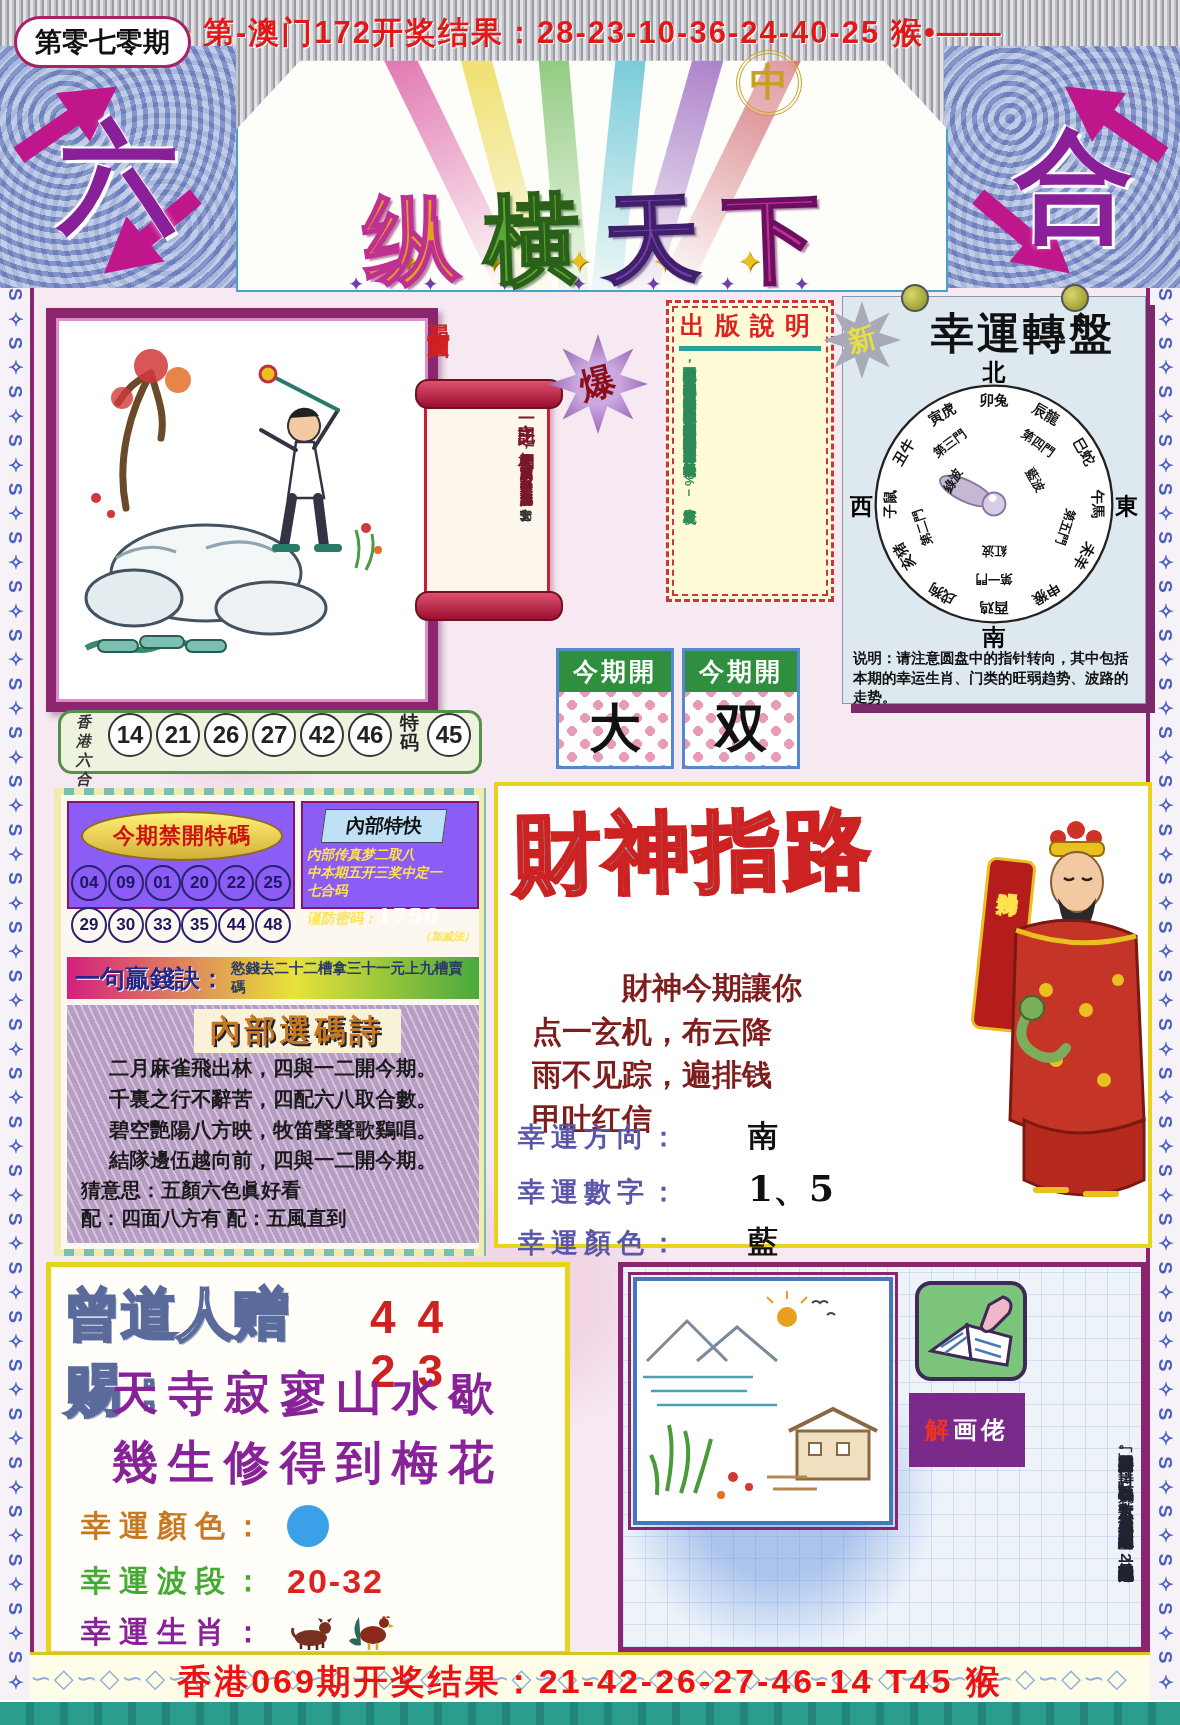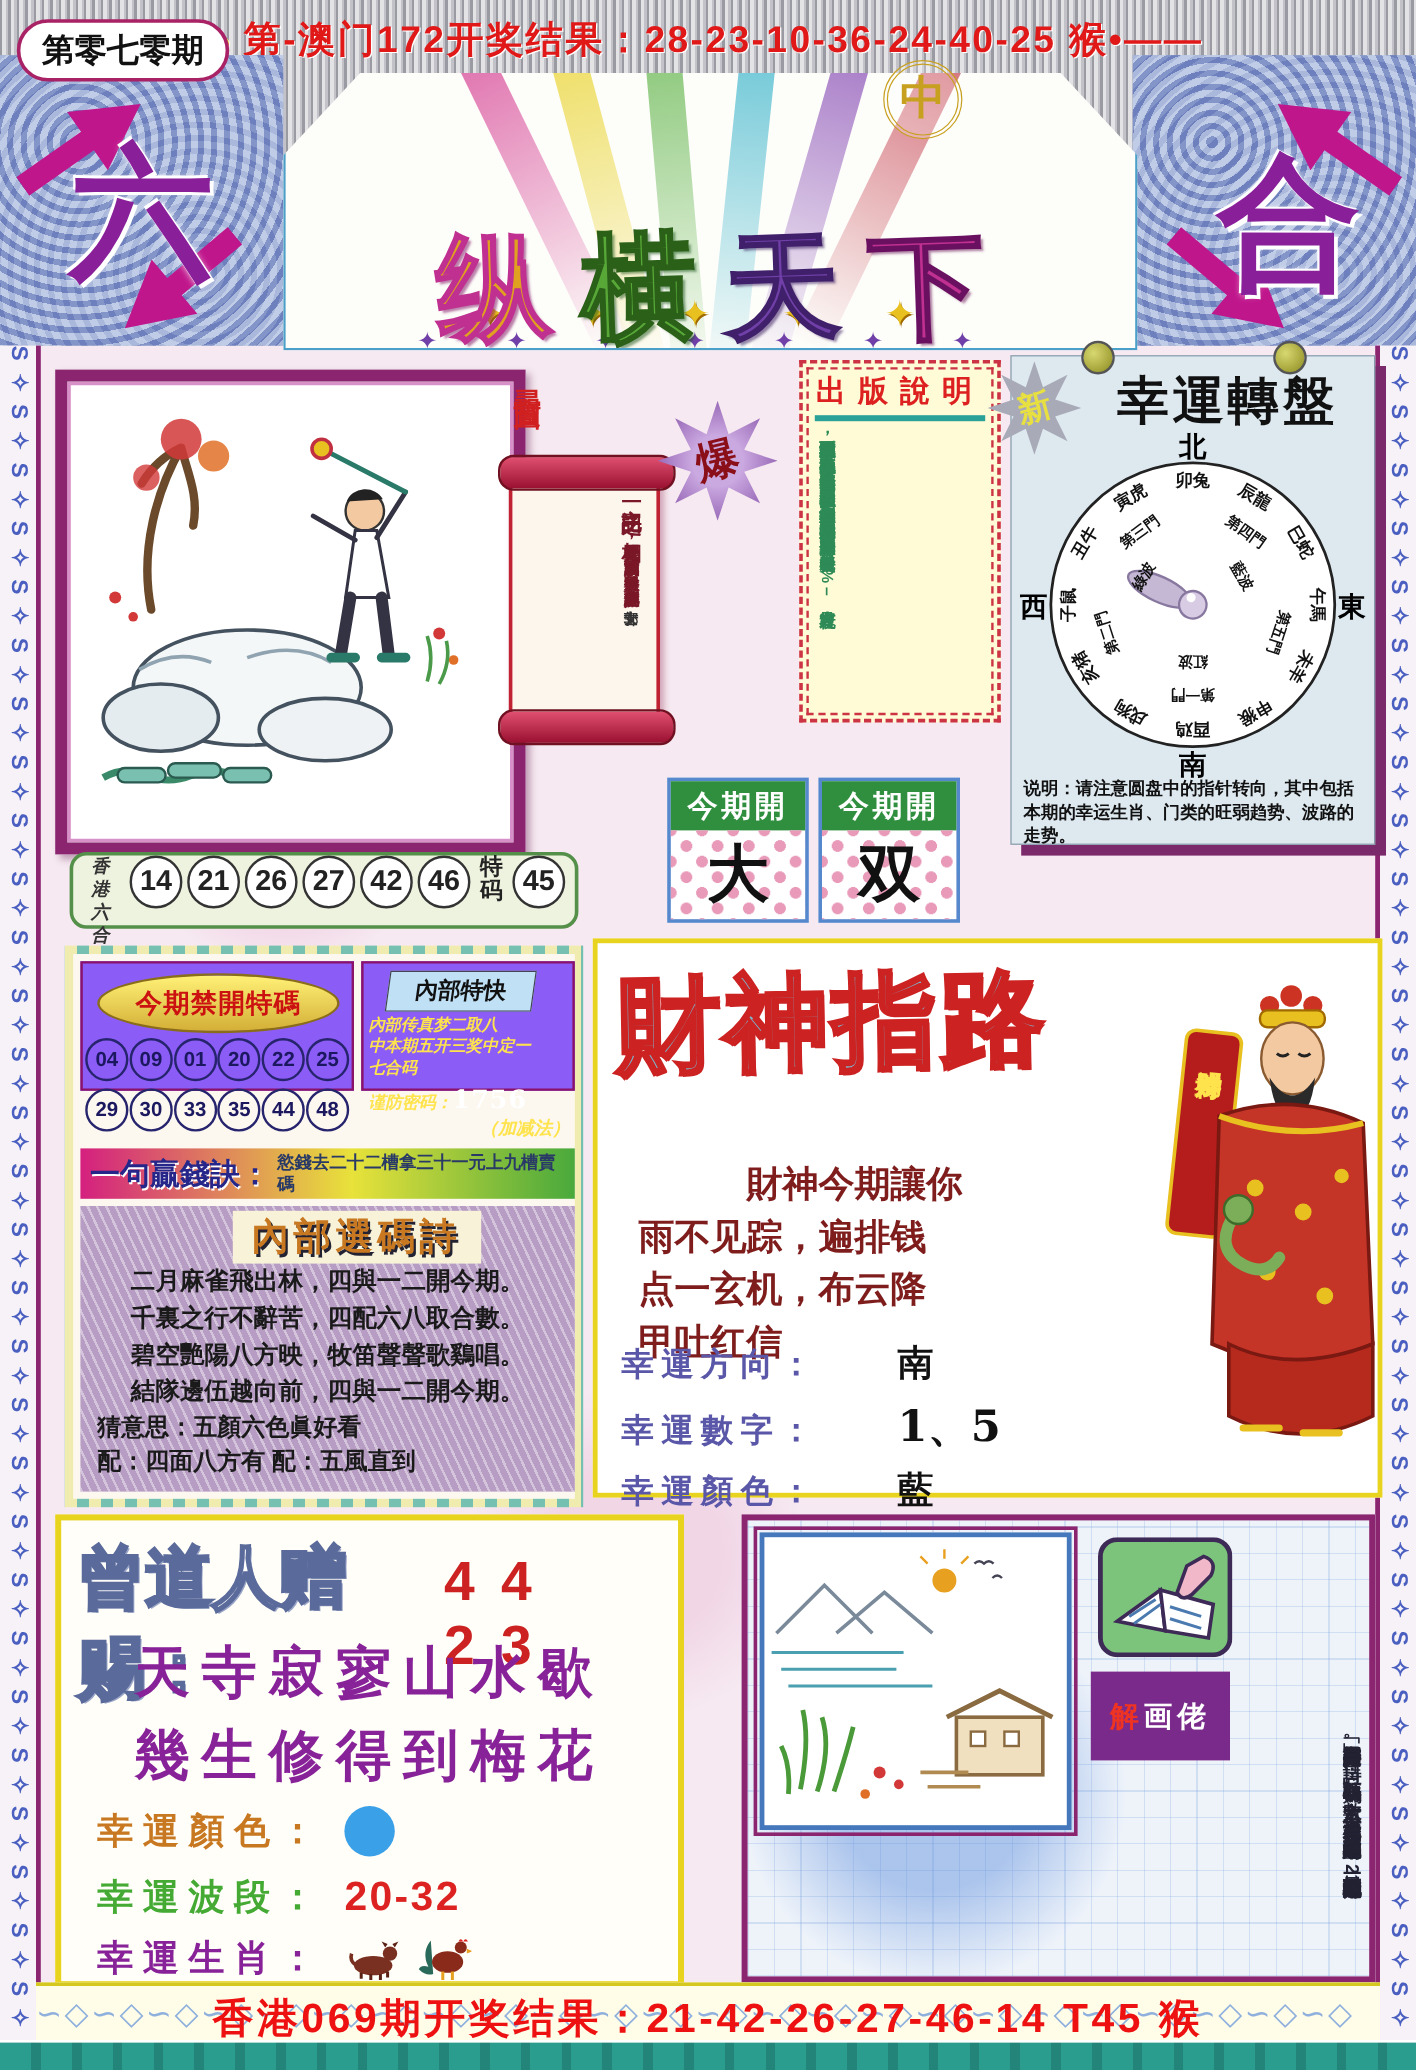--- a/index.html
+++ b/index.html
@@ -135,21 +135,21 @@
   .fnum{width:32px;height:32px;border:2px solid #27246e;border-radius:50%;color:#1b1860;
         font-size:17px;font-weight:bold;display:flex;align-items:center;justify-content:center;}
   #express{left:240px;width:178px;}
   #express-label{position:absolute;left:22px;top:8px;width:120px;background:#bfe0f5;
                  border:1px solid #445;transform:skewX(-8deg);text-align:center;font-size:19px;
                  font-weight:bold;color:#111;padding:3px 0;font-family:"DejaVu Serif",serif;}
   #express-lines{position:absolute;left:6px;top:44px;width:168px;color:#ffe34d;font-size:13.5px;
                  font-weight:bold;font-style:italic;line-height:1.35;font-family:"DejaVu Serif",serif;}
   #express-pass{margin-top:2px;font-size:14px;}
   #express-pass b{font-size:21px;color:#fff;font-style:normal;letter-spacing:1px;}
-  #express-note{text-align:right;font-size:15px;color:#ffe34d;}
+  #express-note{text-align:right;font-size:11px;color:#ffe34d;}
   #wintip{position:absolute;left:6px;top:162px;width:412px;height:42px;
           background:linear-gradient(90deg,#d4207f,#e8e23a 55%,#49a93c);display:flex;
           align-items:center;padding:0 8px;box-sizing:border-box;gap:6px;}
   #wintip-label{font-size:25px;font-weight:bold;color:#26268a;white-space:nowrap;
                 font-family:"DejaVu Serif",serif;text-shadow:1px 1px 0 #fff;}
   #wintip-text{font-size:14.5px;font-weight:bold;color:#2a3a66;}
   #codepoem{position:absolute;left:6px;top:210px;width:412px;height:238px;
             background:
               repeating-linear-gradient(65deg,rgba(255,255,255,.4) 0 2px,transparent 2px 7px),
               #b79cc4;padding:4px 6px;box-sizing:border-box;text-align:center;}
@@ -467,22 +467,22 @@
       <circle cx="172" cy="190" r="6" fill="#e8c020"></circle>
         <circle cx="110" cy="270" r="7" fill="#e8c020"></circle>
       <circle cx="158" cy="290" r="7" fill="#e8c020"></circle>
       <path d="M84,220 q-20,30 6,44 q20,10 30,-6" fill="none" stroke="#7cae5a" stroke-width="10" stroke-linecap="round"></path>
       <circle cx="86" cy="218" r="12" fill="#7cae5a" stroke="#3e6a2a" stroke-width="2"></circle>
       <path d="M78,330 q53,26 120,0 l0,60 q-60,30 -120,0 Z" fill="#b52a1d" stroke="#7a1812" stroke-width="3"></path>
       <path d="M90,400 h30 M140,404 h30" stroke="#e8c020" stroke-width="6" stroke-linecap="round"></path>
     </svg>
     <div id="god-verse">
       <div>財神今期讓你</div>
+      <div>点一玄机，布云降</div>
       <div>雨不见踪，遍排钱</div>
-      <div>点一玄机，布云降</div>
       <div>甲吐红信</div>
     </div>
     <div id="god-rows">
       <div class="grow">
         <span class="lbl">幸運方向：</span>
         <span class="val">南</span>
       </div>
       <div class="grow">
         <span class="lbl">幸運數字：</span>
         <span class="val" style="font-size:36px;">1、5</span>

